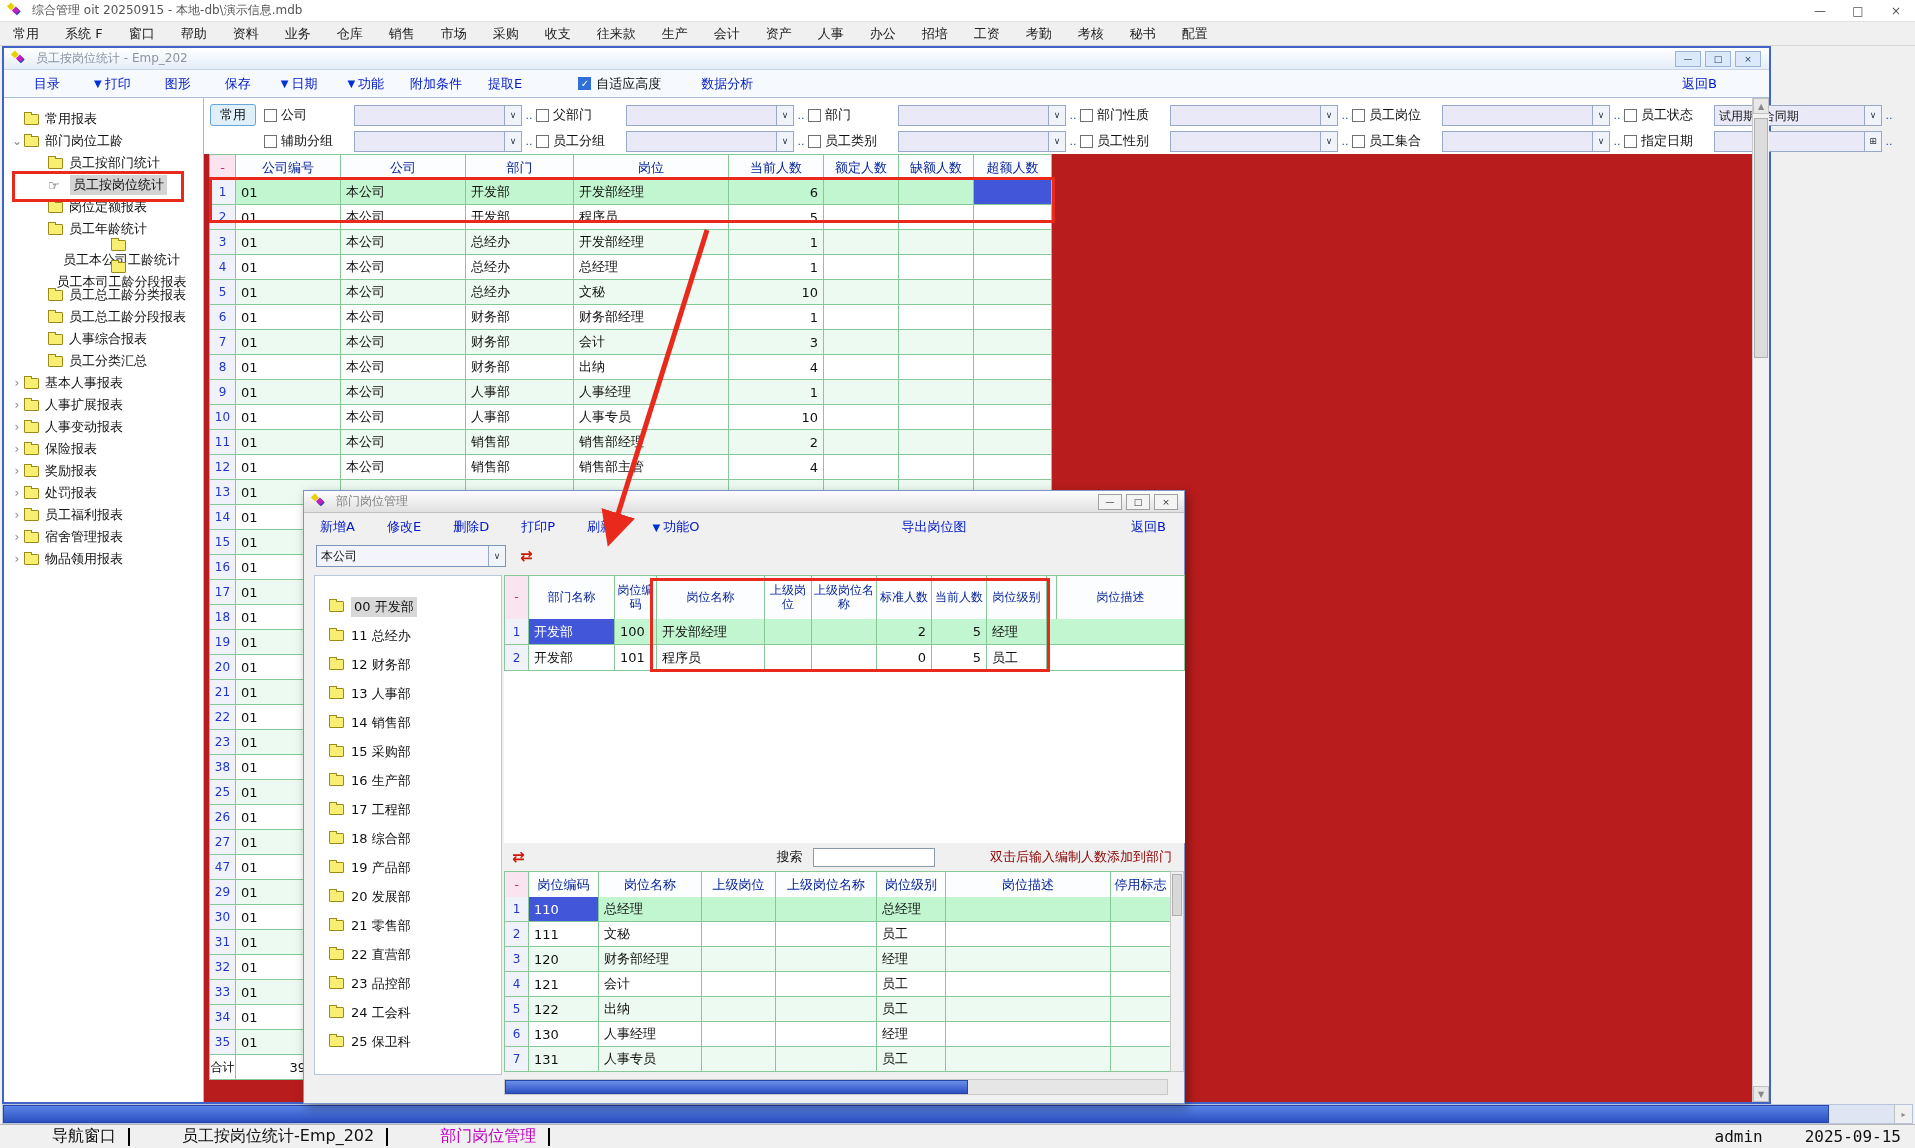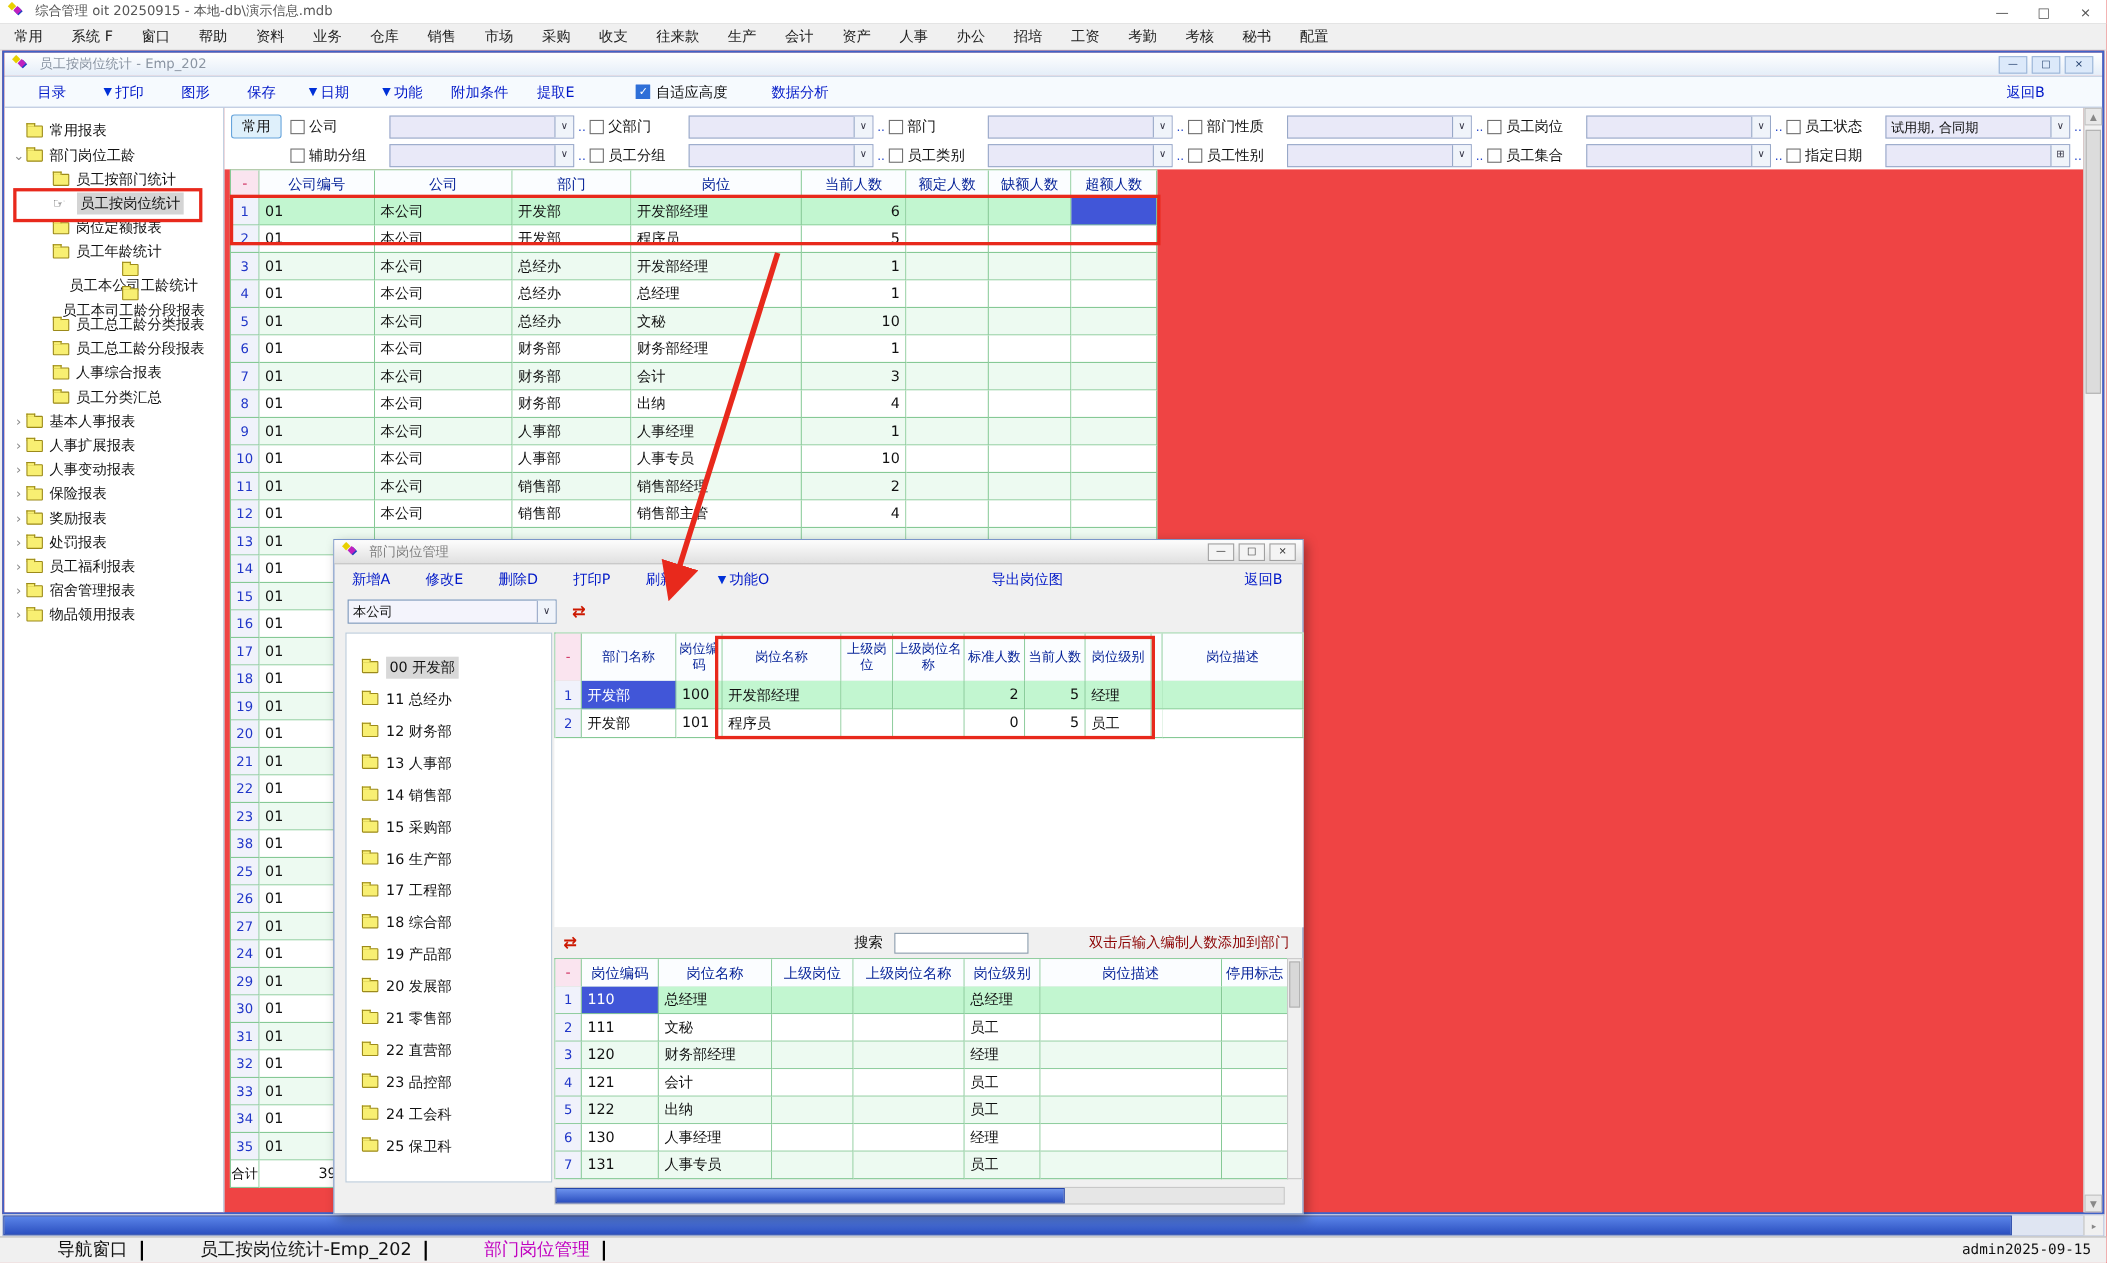--- a/index.html
+++ b/index.html
@@ -13,21 +13,21 @@
   .app-icon::after { content:"◆"; position:absolute; left:6px; top:1px; font-size:10px; color:#c020c0; text-shadow:1px 1px 0 #2040c0; }
   .app-title { margin-left:8px; font-size:12px; color:#555; }
   .win-controls { margin-left:auto; display:flex; height:100%; }
   .wc { width:38px; height:100%; display:flex; align-items:center; justify-content:center; color:#555; font-size:12px; }
 
   
   .menubar { position:absolute; left:0; top:22px; width:1915px; height:24px; background:#f0f0f0; border-bottom:1px solid #d8d8d8; display:flex; align-items:center; }
   .menu-item { padding:0 13px; font-size:13px; color:#222; line-height:24px; }
 
   
-  .mdi { position:absolute; left:2px; top:46px; width:1911px; height:1058px; border:2px solid #3f63c8; background:#ef4444; }
+  .mdi { position:absolute; left:2px; top:46px; width:1769px; height:1058px; border:2px solid #3f63c8; background:#b91c1c; }
   .child-titlebar { position:absolute; left:0; top:0; right:0; height:22px; background:linear-gradient(#ffffff,#e4edf8); display:flex; align-items:center; border-bottom:1px solid #c9d6e6; }
   .child-title { margin-left:8px; font-size:12px; color:#8a94a2; }
   .child-controls { margin-left:auto; margin-right:8px; display:flex; gap:4px; }
   .cbtn { width:26px; height:16px; background:#dce9fa; border:1px solid #9ab4d8; color:#23406e; font-size:9px; display:flex; align-items:center; justify-content:center; }
 
   
   .report-toolbar { position:absolute; left:0; top:22px; right:0; height:28px; background:#f6fafe; border-bottom:1px solid #a8c0dc; display:flex; align-items:center; padding-left:30px; }
   .tlink { color:#0018c8; font-size:13px; }
   .dn { color:#0030d8; font-size:10px; margin-right:3px; }
   .sp34 { width:34px; } .sp30 { width:30px; } .sp26 { width:26px; } .sp56 { width:56px; } .sp40 { width:40px; }
@@ -107,21 +107,21 @@
   .ann-box { position:absolute; border:3px solid #e8291c; z-index:20; pointer-events:none; }
   #ann-arrow { position:absolute; z-index:21; pointer-events:none; }
 
   
   .mdi-hscroll { position:absolute; left:2px; top:1104px; width:1911px; height:20px; background:#dfe5f2; border:1px solid #b8c4dc; }
   .mdi-hthumb { position:absolute; left:0; top:0; bottom:0; width:1826px; background:linear-gradient(#5a84e8,#2c50c0); border:1px solid #2545a8; }
   .mdi-hbtn { position:absolute; right:0; top:0; bottom:0; width:18px; background:#f0f0f0; border-left:1px solid #c0c0c0; color:#888; font-size:8px; display:flex; align-items:center; justify-content:center; }
   .statusbar { position:absolute; left:0; top:1124px; width:1915px; height:24px; background:#f0f0f0; border-top:1px solid #b8b8b8; display:flex; align-items:center; }
   .sb-panel { padding:0 12px; font-size:16px; border-right:2px solid #000000; height:18px; display:flex; align-items:center;margin-left:40px; }
   .sb-panel.magenta { color:#c000c0; }
-  .sb-right { margin-left:auto; display:flex; padding-right:14px; font-family:"DejaVu Sans Mono","Liberation Mono",monospace; font-size:13px; }
+  .sb-right { margin-left:auto; display:flex; gap:42px; padding-right:14px; font-family:"DejaVu Sans Mono","Liberation Mono",monospace; font-size:16px; }
 </style>
 </head>
 <body>
 
 <div class="titlebar">
   <span class="app-icon"></span>
   <span class="app-title">综合管理 oit 20250915 - 本地-db\演示信息.mdb</span>
   <div class="win-controls">
     <span class="wc">—</span>
     <span class="wc">□</span>
@@ -666,21 +666,21 @@
       <div class="gcell"></div>
       <div class="gcell rn">27</div>
       <div class="gcell pale">01</div>
       <div class="gcell pale"></div>
       <div class="gcell pale"></div>
       <div class="gcell pale"></div>
       <div class="gcell pale num"></div>
       <div class="gcell pale"></div>
       <div class="gcell pale"></div>
       <div class="gcell pale"></div>
-      <div class="gcell rn">24</div>
+      <div class="gcell rn">47</div>
       <div class="gcell">01</div>
       <div class="gcell"></div>
       <div class="gcell"></div>
       <div class="gcell"></div>
       <div class="gcell num"></div>
       <div class="gcell"></div>
       <div class="gcell"></div>
       <div class="gcell"></div>
       <div class="gcell rn">29</div>
       <div class="gcell pale">01</div>

